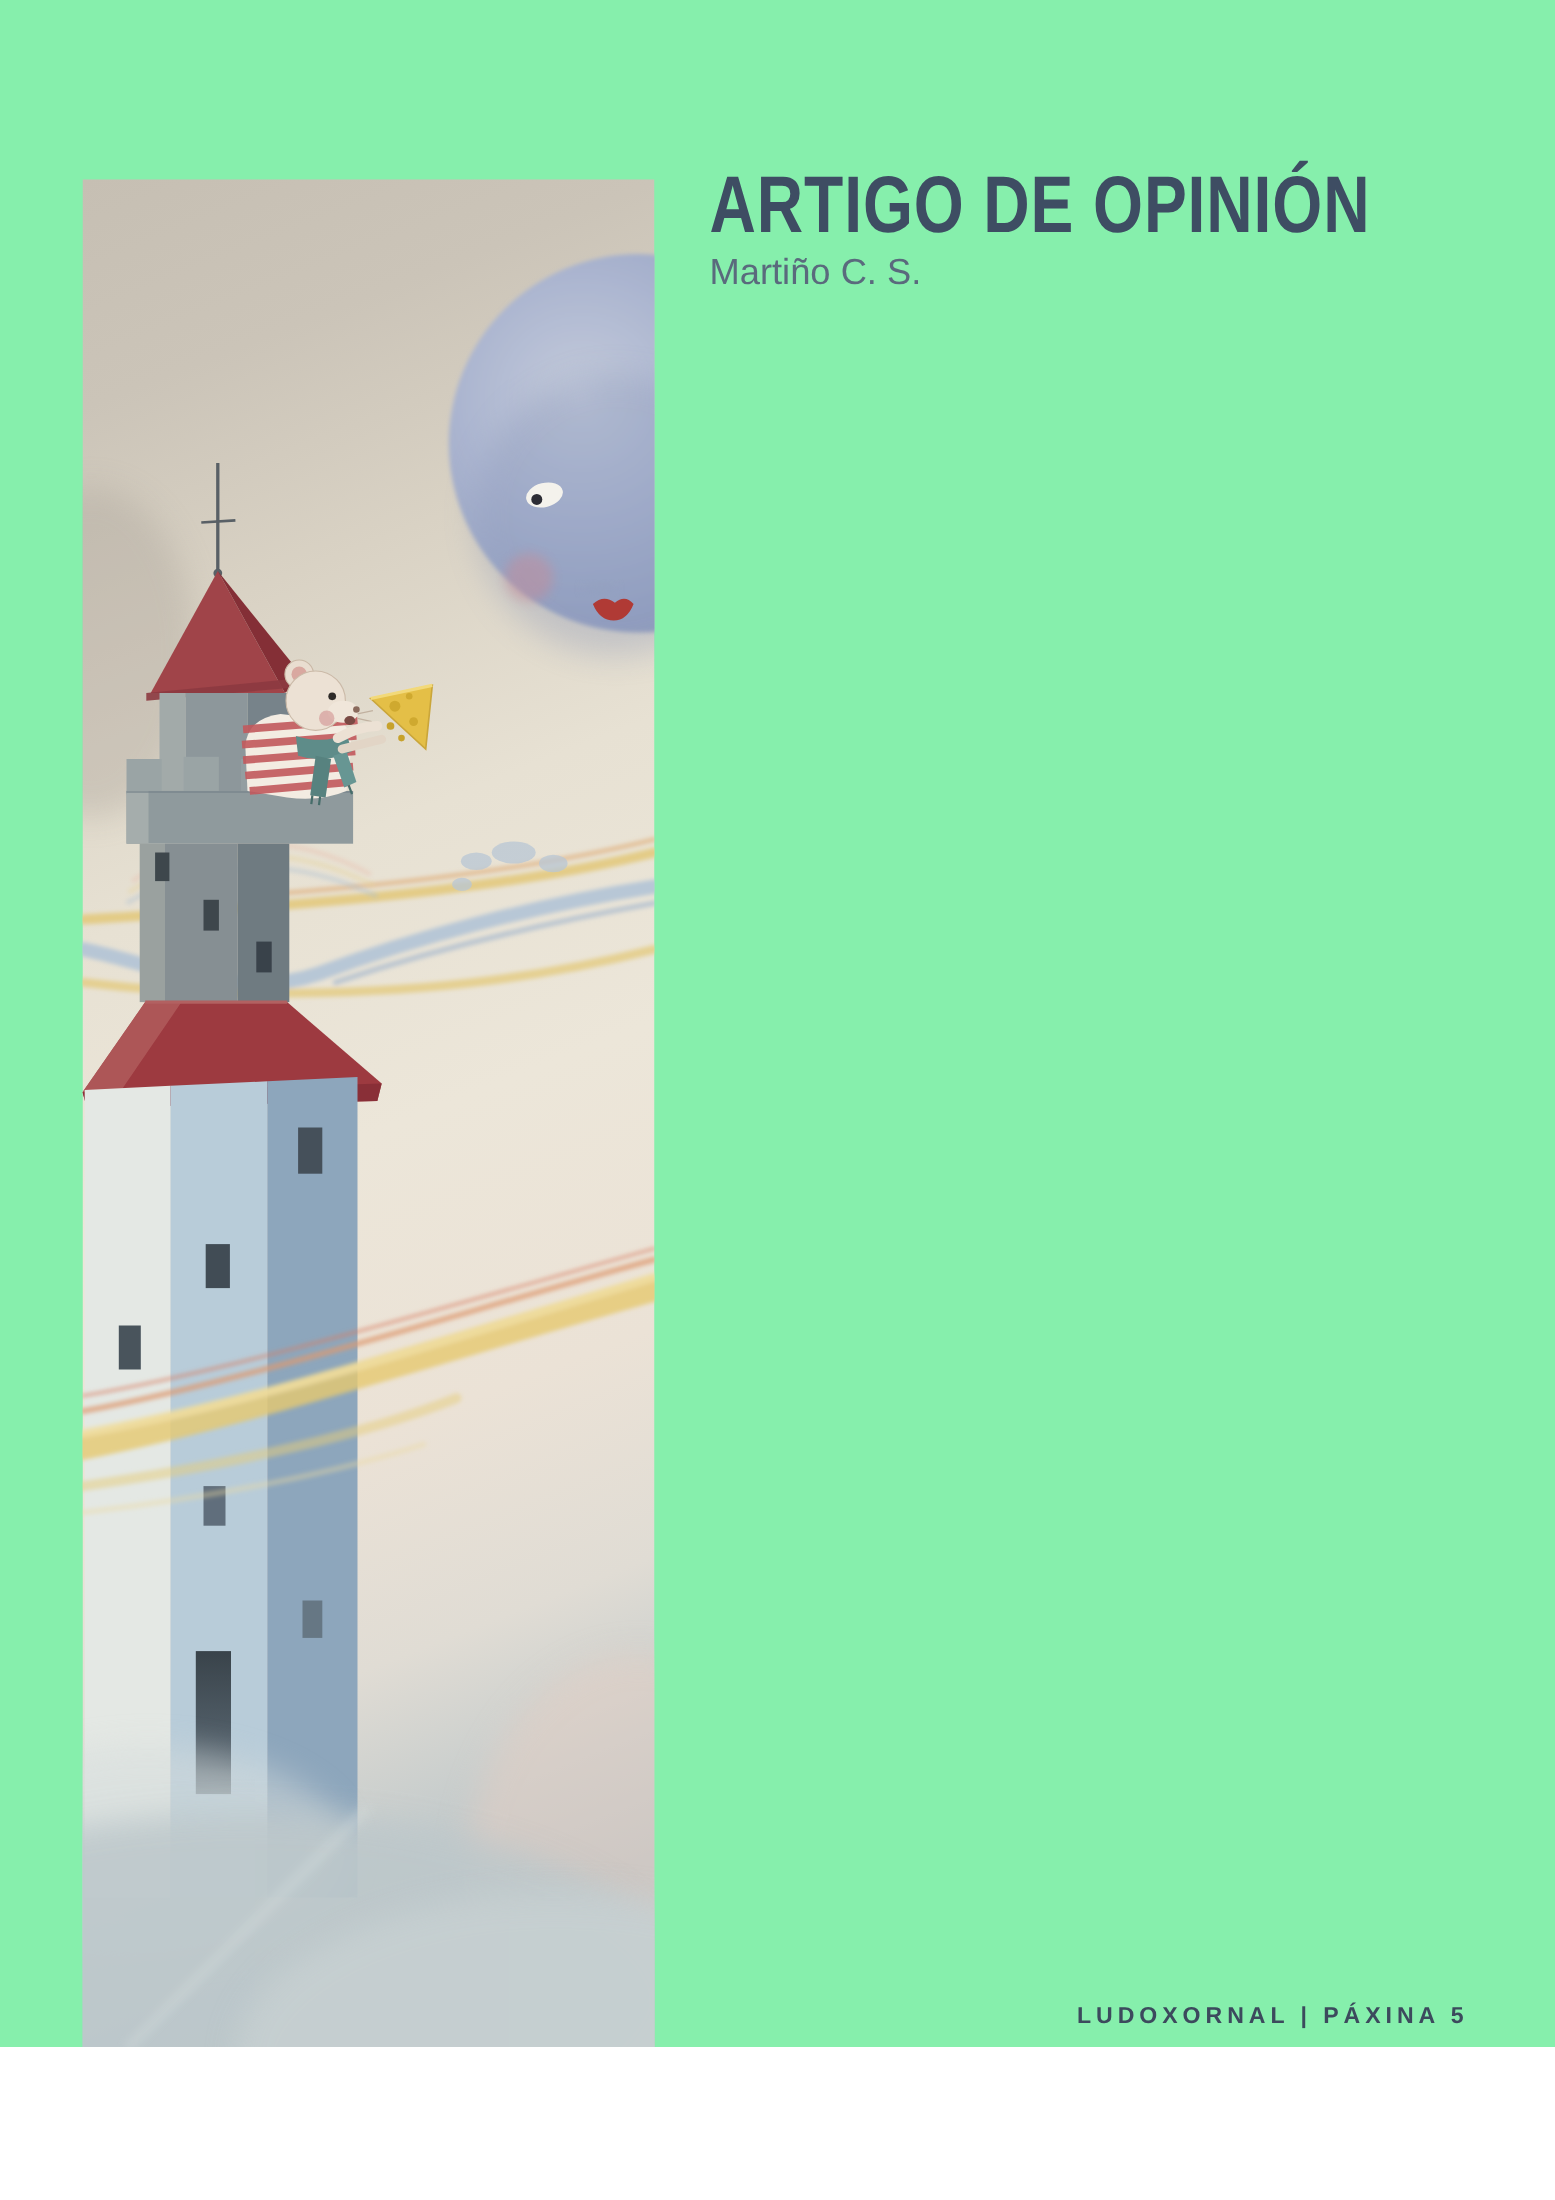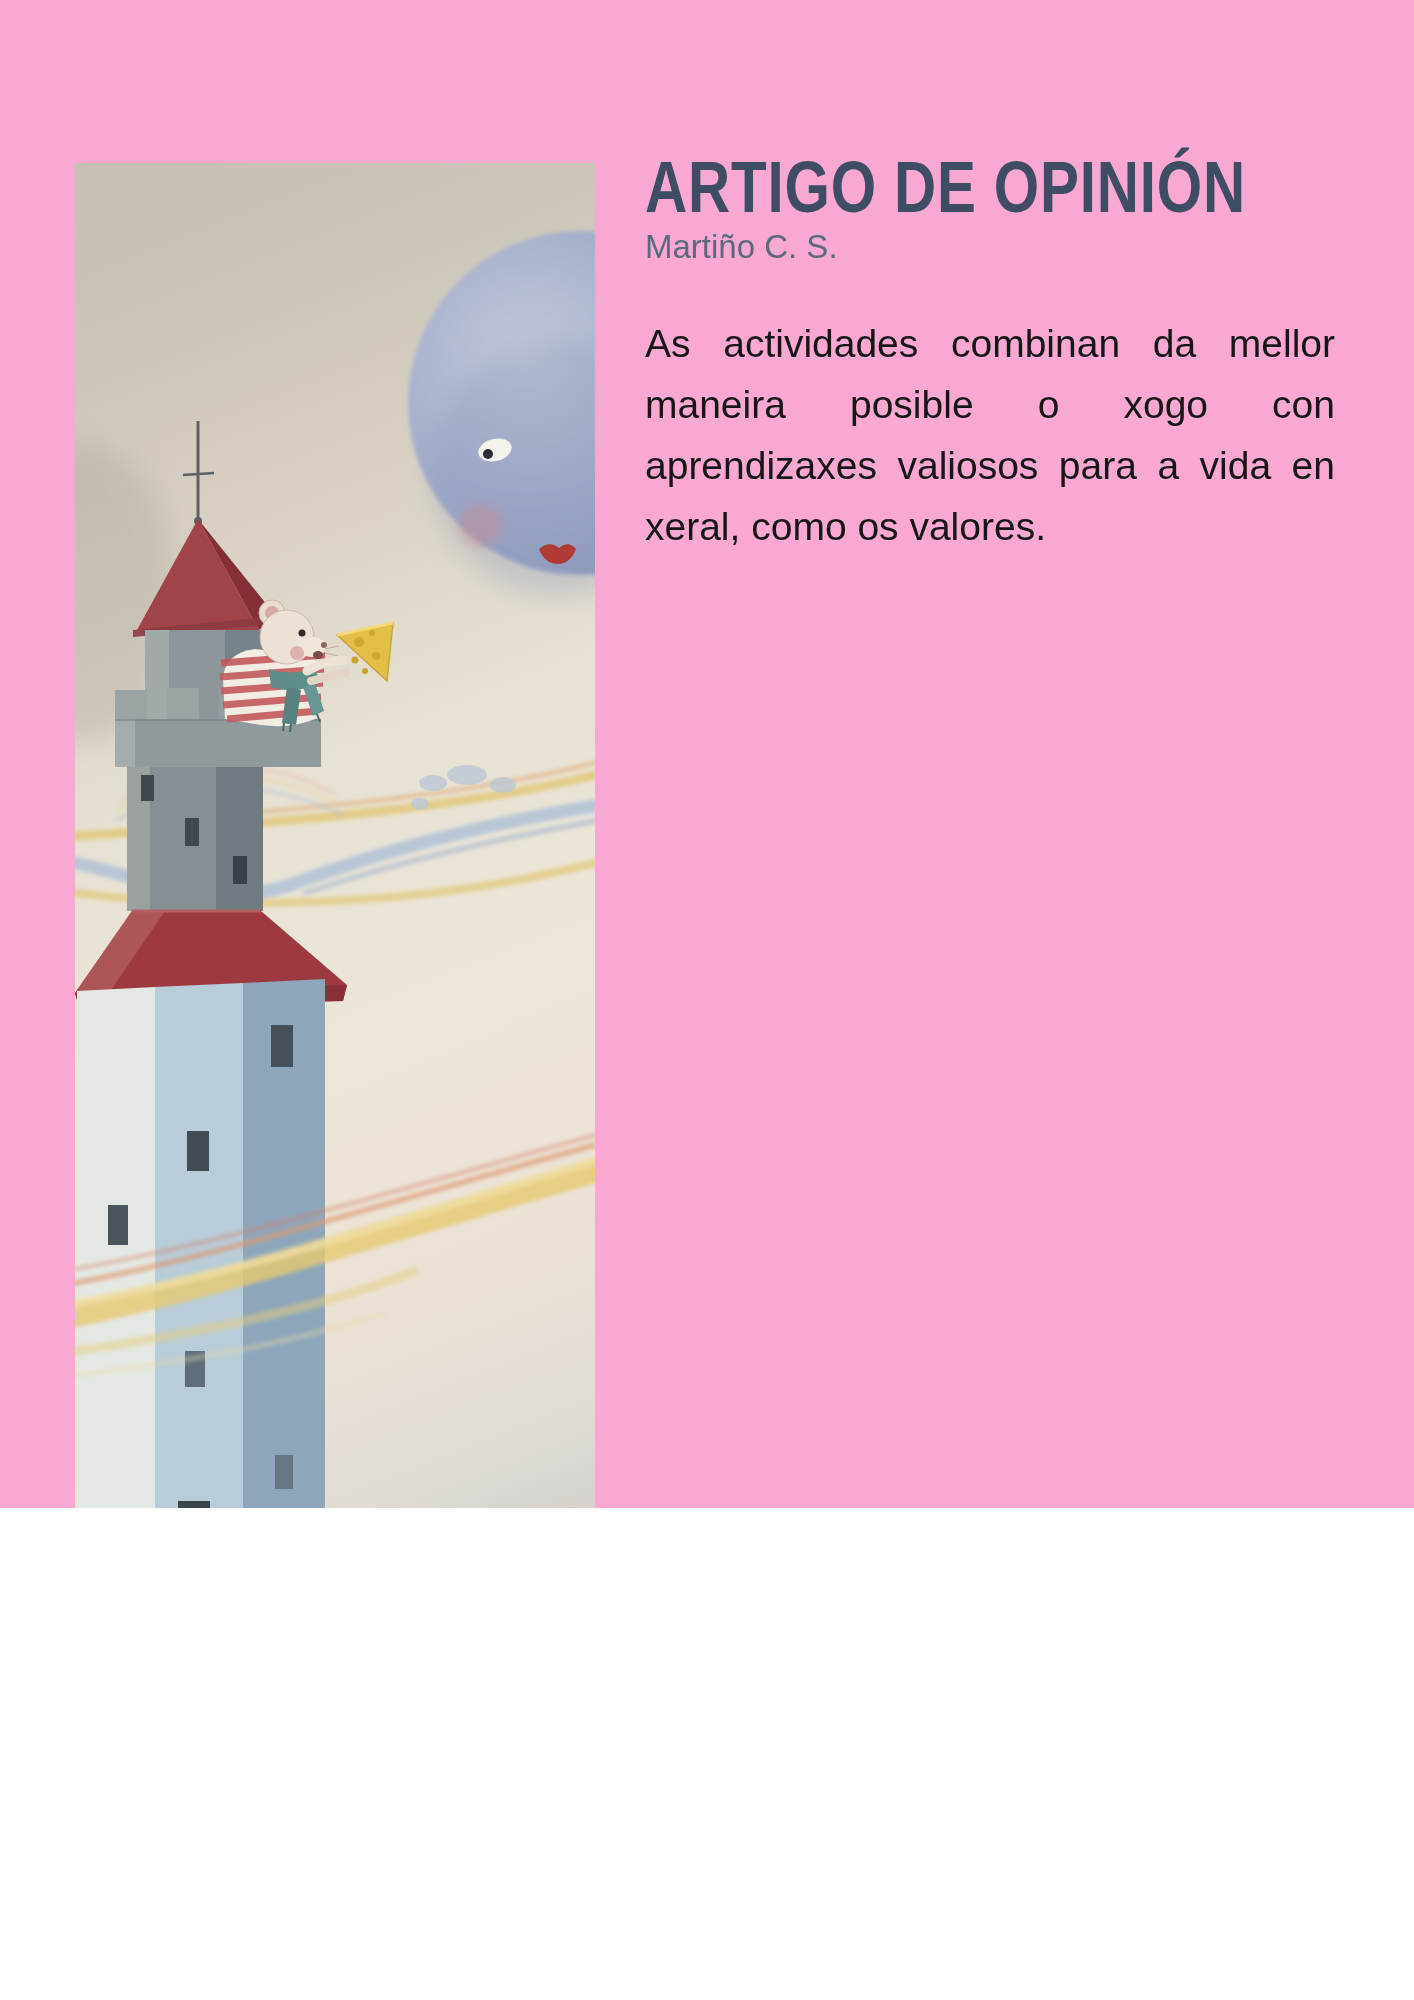--- a/index.html
+++ b/index.html
@@ -1,19 +1,19 @@
 <!DOCTYPE html>
 <html><head>
 <meta charset="utf-8">
 <style>
   html,body { margin:0; padding:0; background:#ffffff; }
   .page {
     position:relative;
-    width:1414px; height:1508px;
-    background:#f9a8d4;
+    width:1414px; height:1861px;
+    background:#86efac;
     overflow:hidden;
     font-family:"Liberation Sans", sans-serif;
   }
   
   .artwork {
     position:absolute; left:75px; top:163px;
     width:520px; height:1710px;
   }
   .artwork svg { display:block; width:100%; height:100%; }
 
@@ -252,19 +252,18 @@
         <ellipse cx="430" cy="1708" rx="290" ry="150" fill="#c7d0d2" opacity="0.85" filter="url(#b14)"></ellipse>
         <path d="M40,1700 L260,1480" stroke="#dde4e2" stroke-width="7" opacity="0.4" filter="url(#b5)" fill="none"></path>
       </g>
     </svg>
   </div>
 
   <div class="content">
     <h1 class="title">ARTIGO DE OPINIÓN</h1>
     <div class="author">Martiño C. S.</div>
     <div class="body-text">
-      <p>As actividades combinan da mellor maneira posible o xogo con aprendizaxes valiosos para a vida en xeral, como os valores.</p>
     </div>
   </div>
 
   <div class="footer">LUDOXORNAL | PÁXINA 5</div>
 
 </div>
 
 </body></html>

